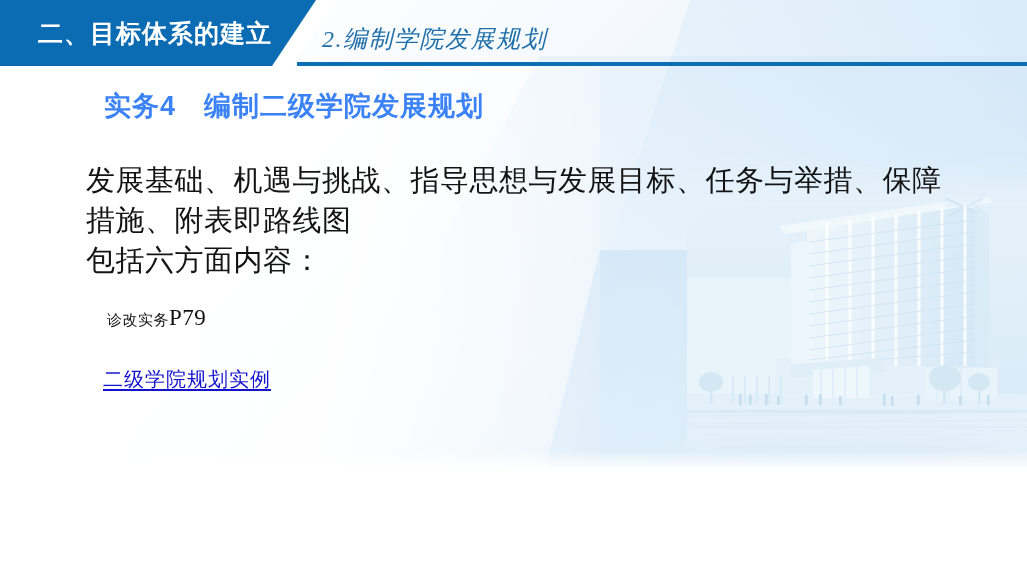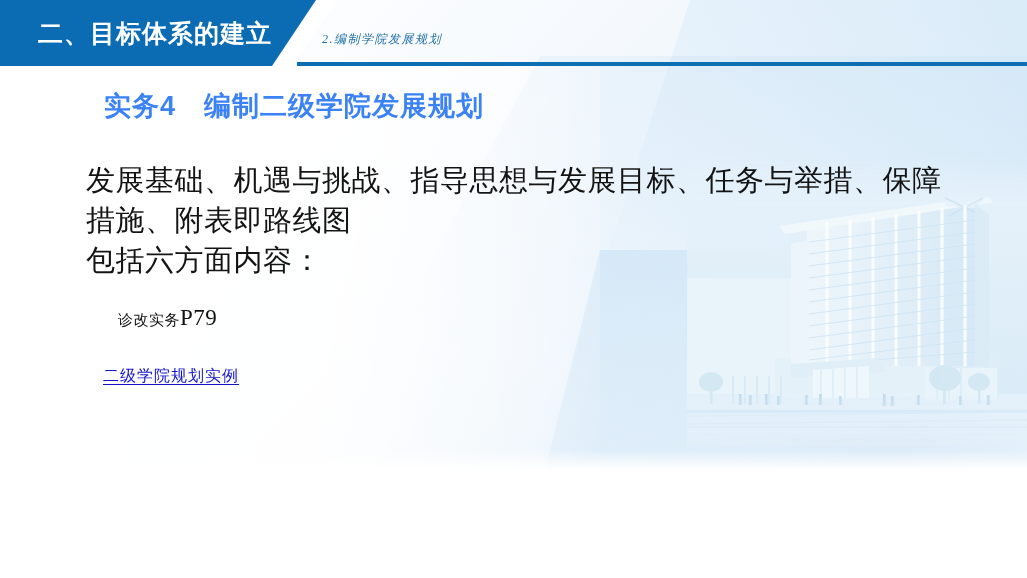--- a/index.html
+++ b/index.html
@@ -111,21 +111,21 @@
     background: #ffffff;
     -webkit-clip-path: polygon(46px 0, 70px 0, 24px 66px, 0 66px);
             clip-path: polygon(46px 0, 70px 0, 24px 66px, 0 66px);
     z-index: 4;
     opacity: .9;
   }
   .subtitle {
     position: absolute;
     left: 322px; top: 26px;
     color: #1f6fa8;
-    font-size: 12px;
+    font-size: 24px;
     line-height: 26px;
     letter-spacing: 1.5px;
     white-space: nowrap;
     font-family: "Liberation Serif", "DejaVu Serif", serif;
     font-style: italic;
     z-index: 6;
   }
   .header-rule {
     position: absolute;
     left: 297px; top: 62px;
@@ -159,31 +159,30 @@
   .body-line { white-space: nowrap; }
   .body-line.wrap { white-space: normal; }
 
   .ref-note {
     position: absolute;
     left: 107px; top: 305px;
     z-index: 7;
     color: #121212;
     white-space: nowrap;
     font-family: "Liberation Serif", "DejaVu Serif", serif;
-    margin-left: 11px;
   }
   .ref-note .cn { font-size: 15px; letter-spacing: .5px; }
   .ref-note .pg { font-size: 23px; letter-spacing: .5px; }
 
   .hyperlink {
     position: absolute;
     left: 103px; top: 366px;
     z-index: 7;
     color: #1313cf;
-    font-size: 16px;
+    font-size: 20px;
     letter-spacing: 1px;
     text-decoration: underline;
     text-underline-offset: 3px;
     white-space: nowrap;
     cursor: pointer;
     font-family: "Liberation Serif", "DejaVu Serif", serif;
   }
 </style>
 </head>
 <body>

